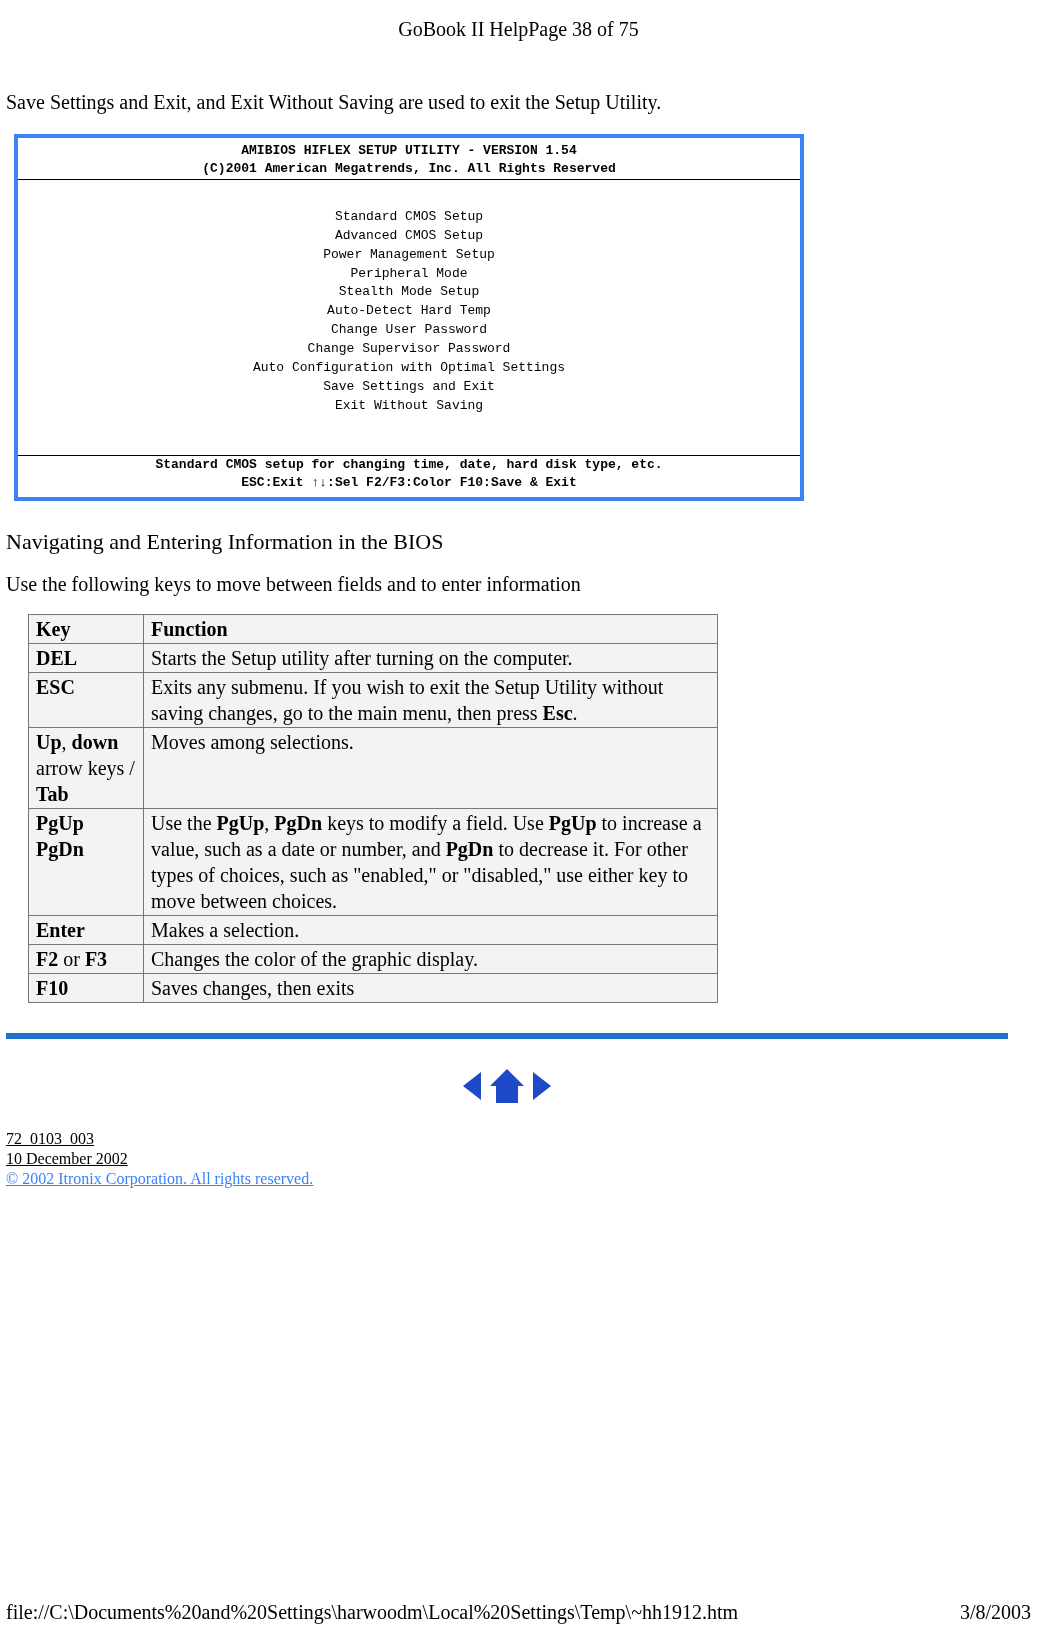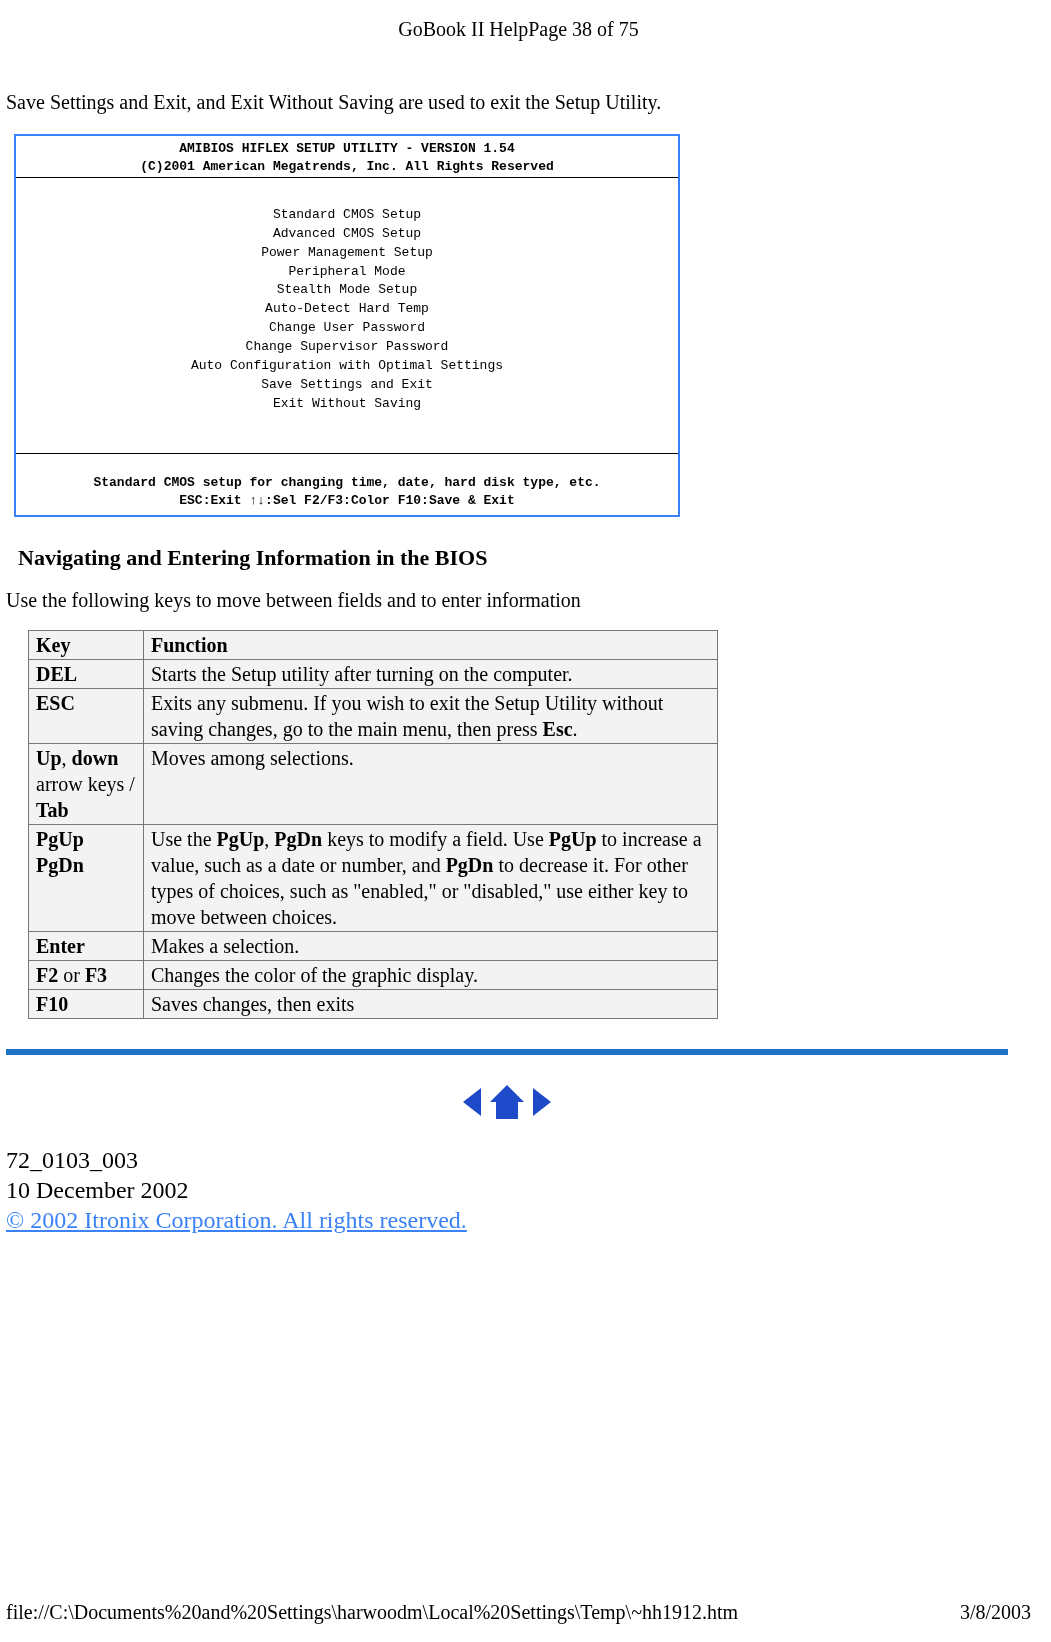--- a/index.html
+++ b/index.html
@@ -23,22 +23,22 @@
     font-size: 20px;
   }
   .content {
     padding: 0 6px;
   }
   .intro-text {
     margin-top: 40px;
     margin-bottom: 20px;
   }
   .bios-screenshot {
-    border: 2px solid #3b82f6;
-    width: 666px;
+    border: 4px solid #3b82f6;
+    width: 790px;
     padding: 0;
     margin: 14px 0 28px 8px;
     box-sizing: border-box;
   }
   .bios-title-block {
     border-bottom: 1px solid #000;
     font-family: "Courier New", monospace;
     font-size: 13px;
     font-weight: bold;
     text-align: center;
@@ -52,27 +52,27 @@
     text-align: center;
     padding: 28px 4px 40px 4px;
     line-height: 1.45;
   }
   .bios-status {
     border-top: 1px solid #000;
     font-family: "Courier New", monospace;
     font-size: 13px;
     font-weight: bold;
     text-align: center;
-    padding: 20px 4px 6px 4px;
+    padding: 0 4px 6px 4px;
     line-height: 1.35;
   }
   .section-heading {
     font-size: 22px;
-    font-weight: bold;
-    margin: 26px 0 18px 12px;
+    font-weight: normal;
+    margin: 26px 0 18px 0;
   }
   .section-intro {
     margin-bottom: 18px;
   }
   table.keys {
     border-collapse: collapse;
     margin-left: 22px;
     width: 690px;
   }
   table.keys td, table.keys th {
@@ -134,22 +134,23 @@
   }
   .home-icon::after {
     content: "";
     position: absolute;
     top: 16px; left: 6px;
     width: 22px; height: 18px;
     background: #1e49c8;
   }
   .footer-text {
     margin-top: 8px;
-    font-size: 24px;
+    font-size: 16px;
     line-height: 1.25;
+    text-decoration: underline;
   }
   .footer-link {
     color: #3b82f6;
     text-decoration: underline;
   }
   .bottom-row {
     position: absolute;
     bottom: 18px;
     left: 6px;
     right: 20px;

